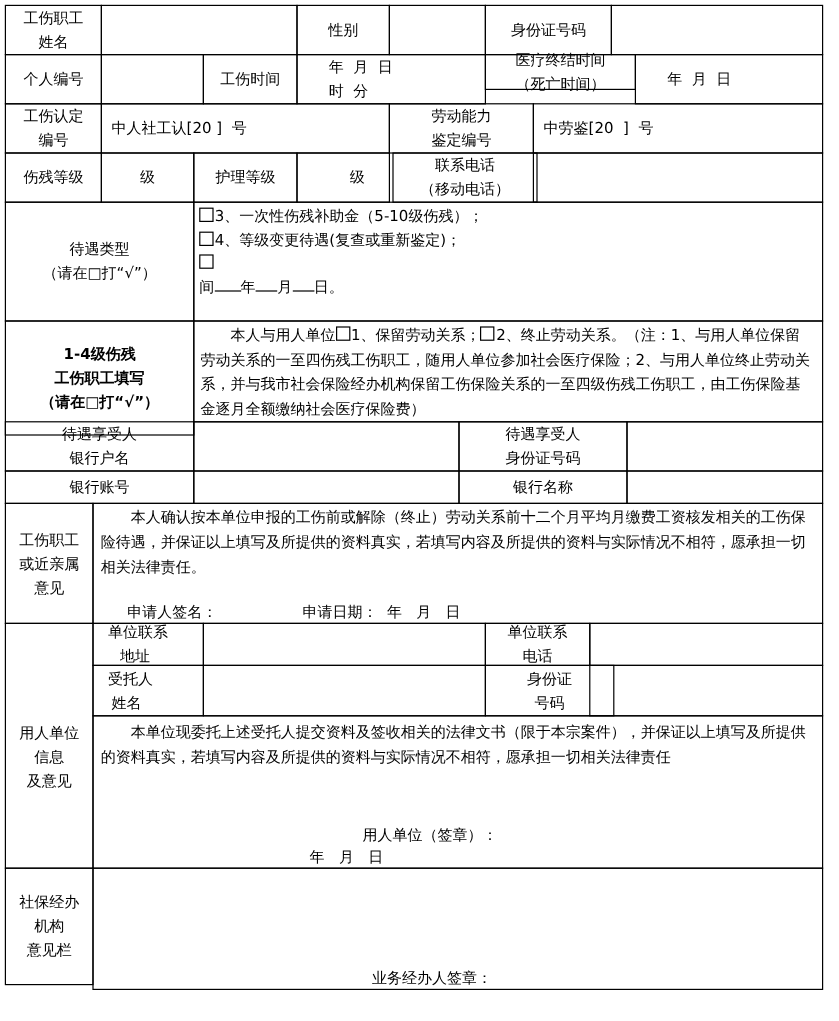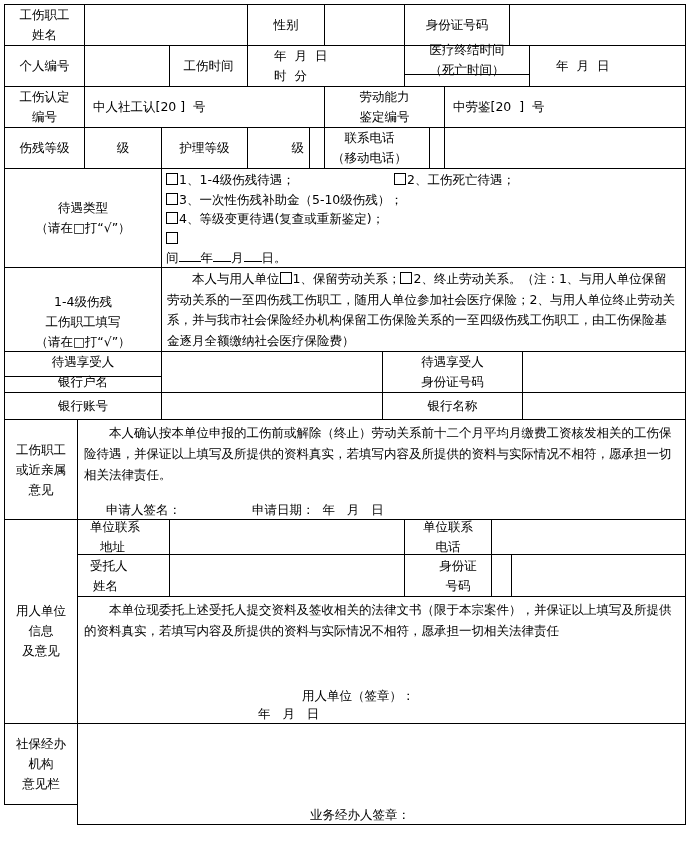--- a/index.html
+++ b/index.html
@@ -75,49 +75,45 @@
   </div>
 <div class="c field" style="left:85px;top:128px;width:78px;height:42px;">
     <span>级</span>
   </div>
 <div class="c" style="left:162px;top:128px;width:87px;height:42px;">
     <span>护理等级</span>
   </div>
 <div class="c field" style="left:248px;top:128px;width:78px;height:42px;justify-content:flex-end;padding-right:20px;">
     <span>级</span>
   </div>
-<div class="c" style="left:310px;top:128px;width:121px;height:42px;">
+<div class="c" style="left:328px;top:128px;width:121px;height:42px;">
   <div class="stack">
       <span>联系电话</span>
       <span>（移动电话）</span>
     </div>
 </div>
 <div class="c field" style="left:445px;top:128px;width:242px;height:42px;"></div>
 
 <div class="c" style="left:5px;top:169px;width:158px;height:100px;">
   <div class="stack">
       <span>待遇类型</span>
       <span>（请在□打“√”）</span>
     </div>
 </div>
 <div class="c" style="left:162px;top:169px;width:525px;height:100px;"></div>
 <div class="opts">
-  <div style="display:flex;">
-    <span style="width:228px;"><span class="cb"></span><span>1、1-4级伤残待遇；</span></span>
-    <span><span class="cb"></span><span>2、工伤死亡待遇；</span></span>
-  </div>
   <div><span class="cb"></span><span>3、一次性伤残补助金（5-10级伤残）；</span></div>
   <div><span class="cb"></span><span>4、等级变更待遇(复查或重新鉴定)；</span></div>
   <div><span class="cb"></span></div>
   <div>
     <span>间</span><span class="blank"></span><span>年</span><span class="blank" style="width:18px;"></span><span>月</span><span class="blank" style="width:18px;"></span><span>日。</span>
   </div>
 </div>
 
-<div class="c" style="left:5px;top:268px;width:158px;height:110px;">
+<div class="c" style="left:5px;top:268px;width:158px;height:96px;font-weight:bold;">
   <div class="stack">
       <span>1-4级伤残</span>
       <span>工伤职工填写</span>
       <span>（请在□打“√”）</span>
     </div>
 </div>
 <div class="c" style="left:162px;top:268px;width:525px;height:85px;padding:0 6px 0 5px;align-items:flex-end;padding-top:1px;">
   <div class="para ind" style="line-height:20.5px;">
     <span>本人与用人单位</span><span class="cb"></span><span>1、保留劳动关系；</span><span class="cb"></span><span>2、终止劳动关系。</span><span>（注：1、与用人单位保留劳动关系的一至四伤残工伤职工，随用人单位参加社会医疗保险；2、与用人单位终止劳动关系，并与我市社会保险经办机构保留工伤保险关系的一至四级伤残工伤职工，由工伤保险基金逐月全额缴纳社会医疗保险费）</span>
   </div>
@@ -148,21 +144,21 @@
 <div class="c field" style="left:523px;top:393px;width:164px;height:28px;"></div>
 
 <div class="c" style="left:5px;top:420px;width:74px;height:101px;">
   <div class="stack">
       <span>工伤职工</span>
       <span>或近亲属</span>
       <span>意见</span>
     </div>
 </div>
 <div class="c" style="left:78px;top:420px;width:609px;height:101px;align-items:flex-start;padding:2px 6px 0 6px;">
-  <div class="para ind" style="line-height:21px;">本人确认按本单位申报的工伤前或解除（终止）劳动关系前十二个月平均月缴费工资核发相关的工伤保险待遇，并保证以上填写及所提供的资料真实，若填写内容及所提供的资料与实际情况不相符，愿承担一切相关法律责任。</div>
+  <div class="para ind" style="line-height:21px;font-family:Liberation Mono, monospace;">本人确认按本单位申报的工伤前或解除（终止）劳动关系前十二个月平均月缴费工资核发相关的工伤保险待遇，并保证以上填写及所提供的资料真实，若填写内容及所提供的资料与实际情况不相符，愿承担一切相关法律责任。</div>
 </div>
 <span class="txt" style="left:106px;top:502px;text-align:right;">申请人签名：</span>
 <span class="txt" style="left:252px;top:502px;white-space:pre;">申请日期：  年   月   日</span>
 
 <div class="c" style="left:5px;top:520px;width:74px;height:205px;">
   <div class="stack" style="margin-top:18px;">
       <span>用人单位</span>
       <span>信息</span>
       <span>及意见</span>
     </div>
@@ -196,21 +192,21 @@
     </div>
 </div>
 <div class="c field" style="left:492px;top:555px;width:195px;height:43px;"></div>
 
 <div class="c" style="left:78px;top:597px;width:609px;height:128px;align-items:flex-start;padding:2px 6px 0 6px;">
   <div class="para ind" style="line-height:21px;">本单位现委托上述受托人提交资料及签收相关的法律文书（限于本宗案件），并保证以上填写及所提供的资料真实，若填写内容及所提供的资料与实际情况不相符，愿承担一切相关法律责任</div>
 </div>
 <span class="txt" style="left:302px;top:664px;margin-top:24px;">用人单位（签章）：</span>
 <span class="txt" style="left:258px;top:706px;white-space:pre;">年   月   日</span>
 
-<div class="c" style="left:5px;top:724px;width:74px;height:82px;">
+<div class="c" style="left:5px;top:724px;width:74px;height:98px;">
   <div class="stack">
       <span>社保经办</span>
       <span>机构</span>
       <span>意见栏</span>
     </div>
 </div>
 <div class="c field" style="left:78px;top:724px;width:609px;height:102px;"></div>
 <span class="txt" style="left:310px;top:807px;">业务经办人签章：</span>
 
 </body></html>

